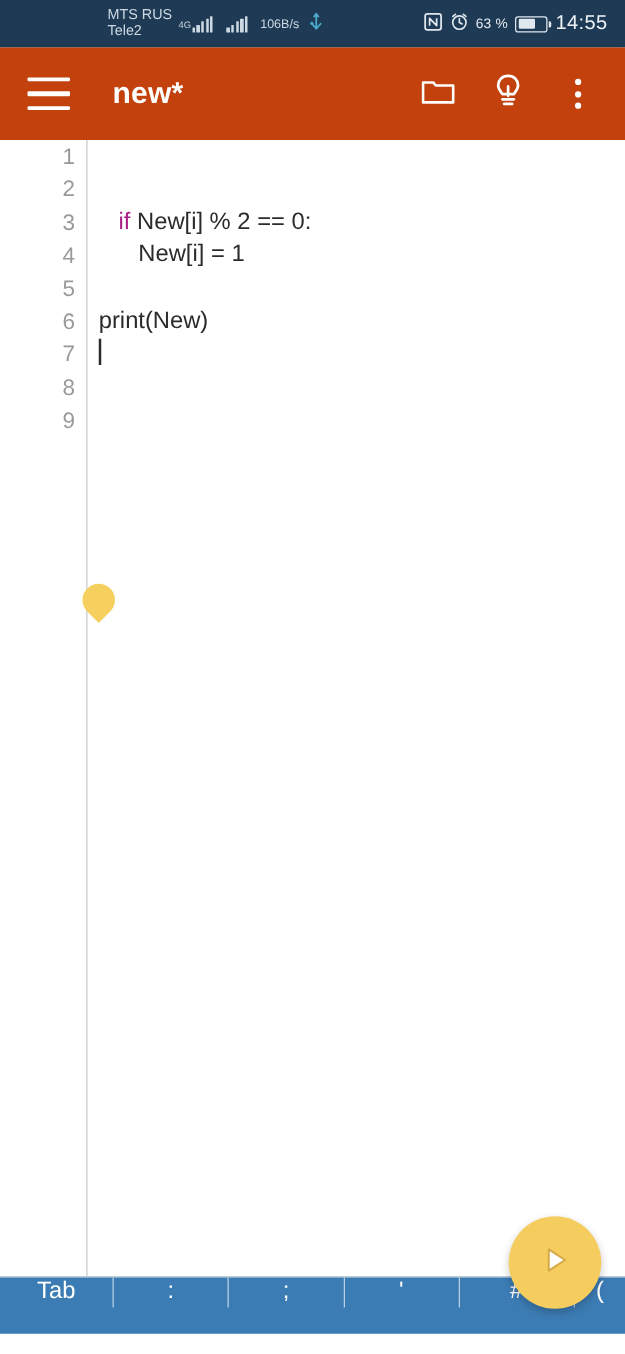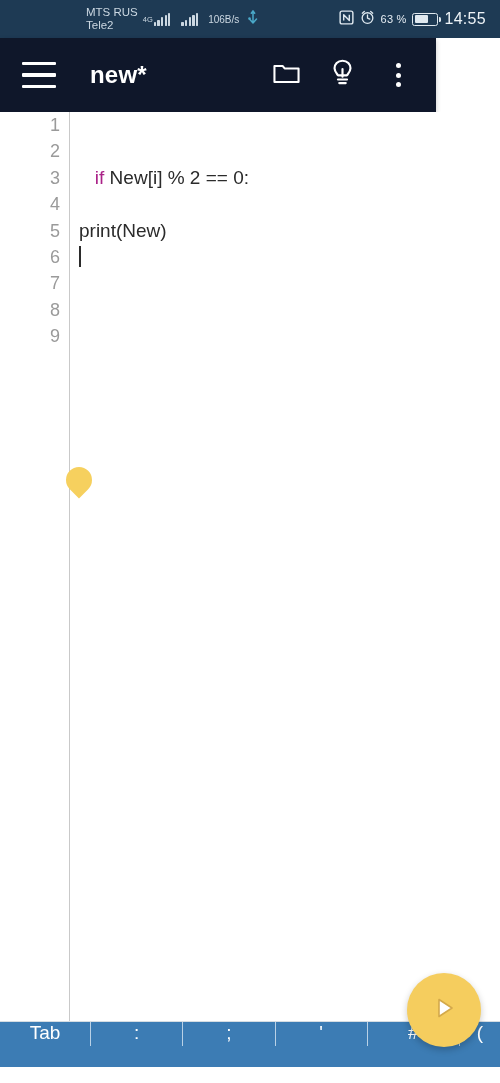--- a/index.html
+++ b/index.html
@@ -28,22 +28,22 @@
   .usb{ margin-left:3px; }
   .sb-right{ margin-left:auto; margin-right:14px; display:flex; align-items:center; gap:6px; }
   .batt-pct{ font-size:11px; color:#e6edf3; letter-spacing:.2px; }
   .clock{ font-size:16px; color:#eef3f7; letter-spacing:.3px; }
   .battery{ position:relative; width:26px; height:13px; border:1.6px solid #dfe8ef; border-radius:2.5px; }
   .battery::after{ content:""; position:absolute; right:-4px; top:3.4px; width:2.4px; height:5px; background:#dfe8ef; border-radius:0 1.5px 1.5px 0; }
   .battery b{ position:absolute; left:1.5px; top:1.5px; bottom:1.5px; width:13px; background:#dfe8ef; border-radius:1px; display:block; }
 
   
   .appbar{
-    position:absolute; top:38px; left:0; width:436px; height:74px;
-    background:#0f172a; display:flex; align-items:center;
+    position:absolute; top:38px; left:0; width:500px; height:74px;
+    background:#c2410c; display:flex; align-items:center;
     box-shadow:0 2px 5px rgba(0,0,0,.22);
   }
   .hamburger{ width:34px; height:26px; margin-left:22px; display:flex; flex-direction:column; justify-content:space-between; cursor:pointer; }
   .hamburger span{ display:block; height:3.4px; background:#fff; border-radius:1px; }
   .app-title{ margin-left:34px; color:#fff; font-size:24px; font-weight:bold; letter-spacing:.2px; }
   .appbar-actions{ margin-left:auto; display:flex; align-items:center; }
   .act{ width:56px; height:56px; display:flex; align-items:center; justify-content:center; cursor:pointer; }
   .act:last-child{ margin-right:10px; }
   .dots{ display:flex; flex-direction:column; gap:4.5px; }
   .dots i{ width:5px; height:5px; background:#fff; border-radius:50%; display:block; }
@@ -196,20 +196,21 @@
         <div class="gline">5</div>
         <div class="gline">6</div>
         <div class="gline">7</div>
         <div class="gline">8</div>
         <div class="gline">9</div>
       </div>
     <div class="code" id="codearea">
         <div class="cline"></div>
         <div class="cline"></div>
         <div class="cline"><span>   </span><span class="kw">if</span><span> New[i] % 2 == 0:</span></div>
+        <div class="cline"><span>      New[i] = 1</span></div>
         <div class="cline"></div>
         <div class="cline"><span>print(New)</span></div>
         <div class="cline"><span class="caret"></span></div>
       </div>
     <div class="handle"></div>
   </div>
 
   <div class="fab">
     <span>
       <svg width="34" height="34" viewBox="0 0 34 34">

